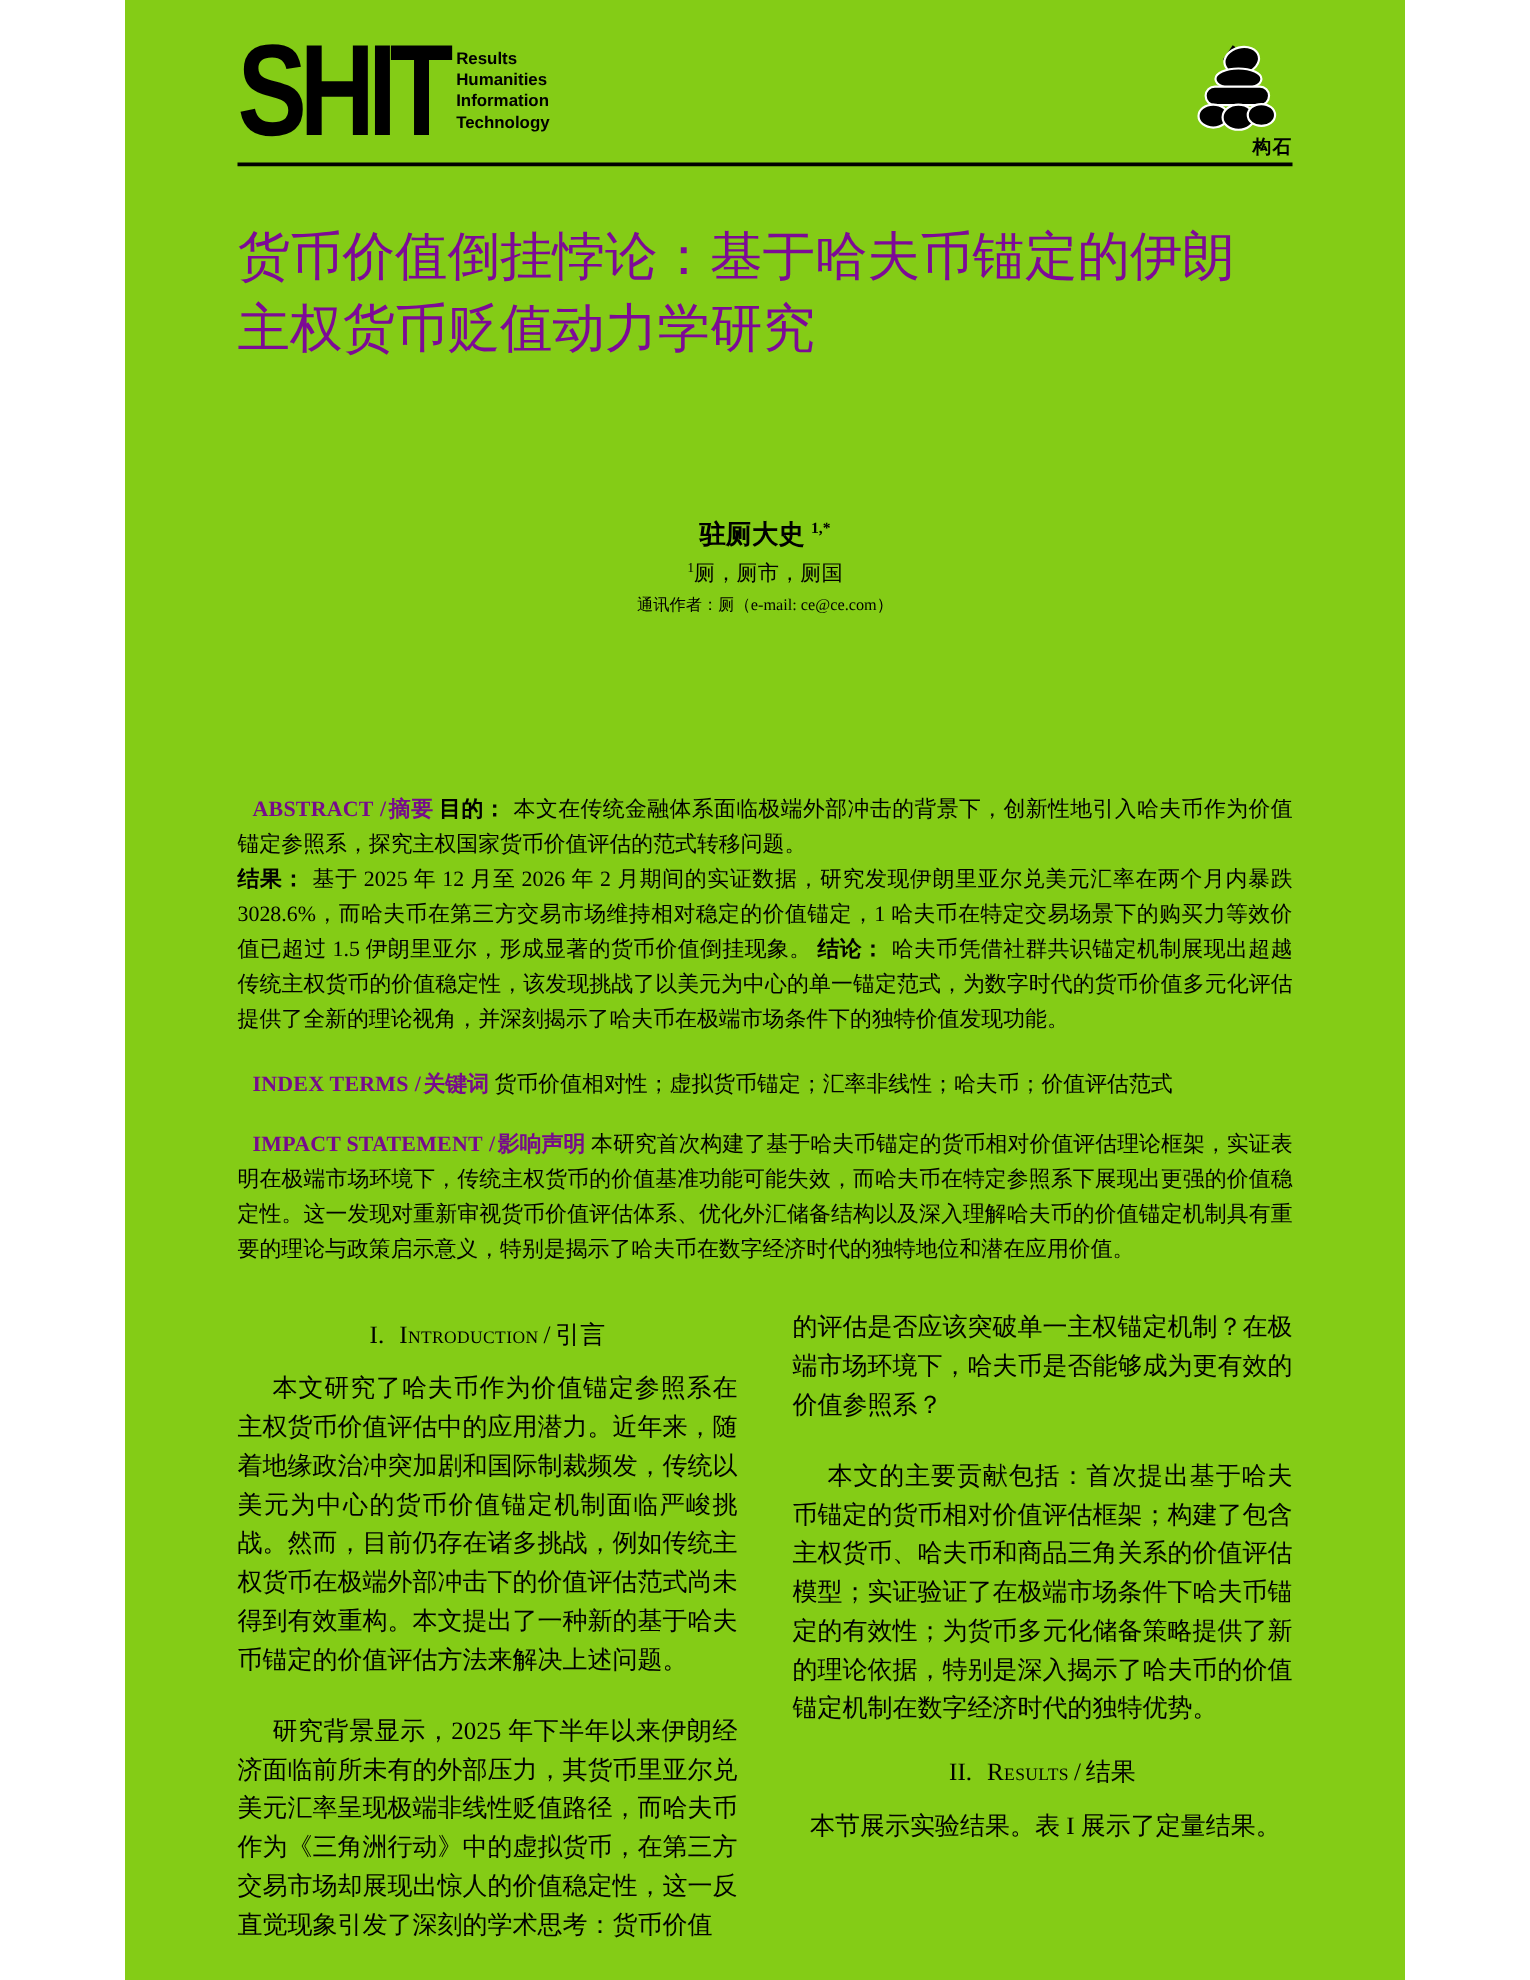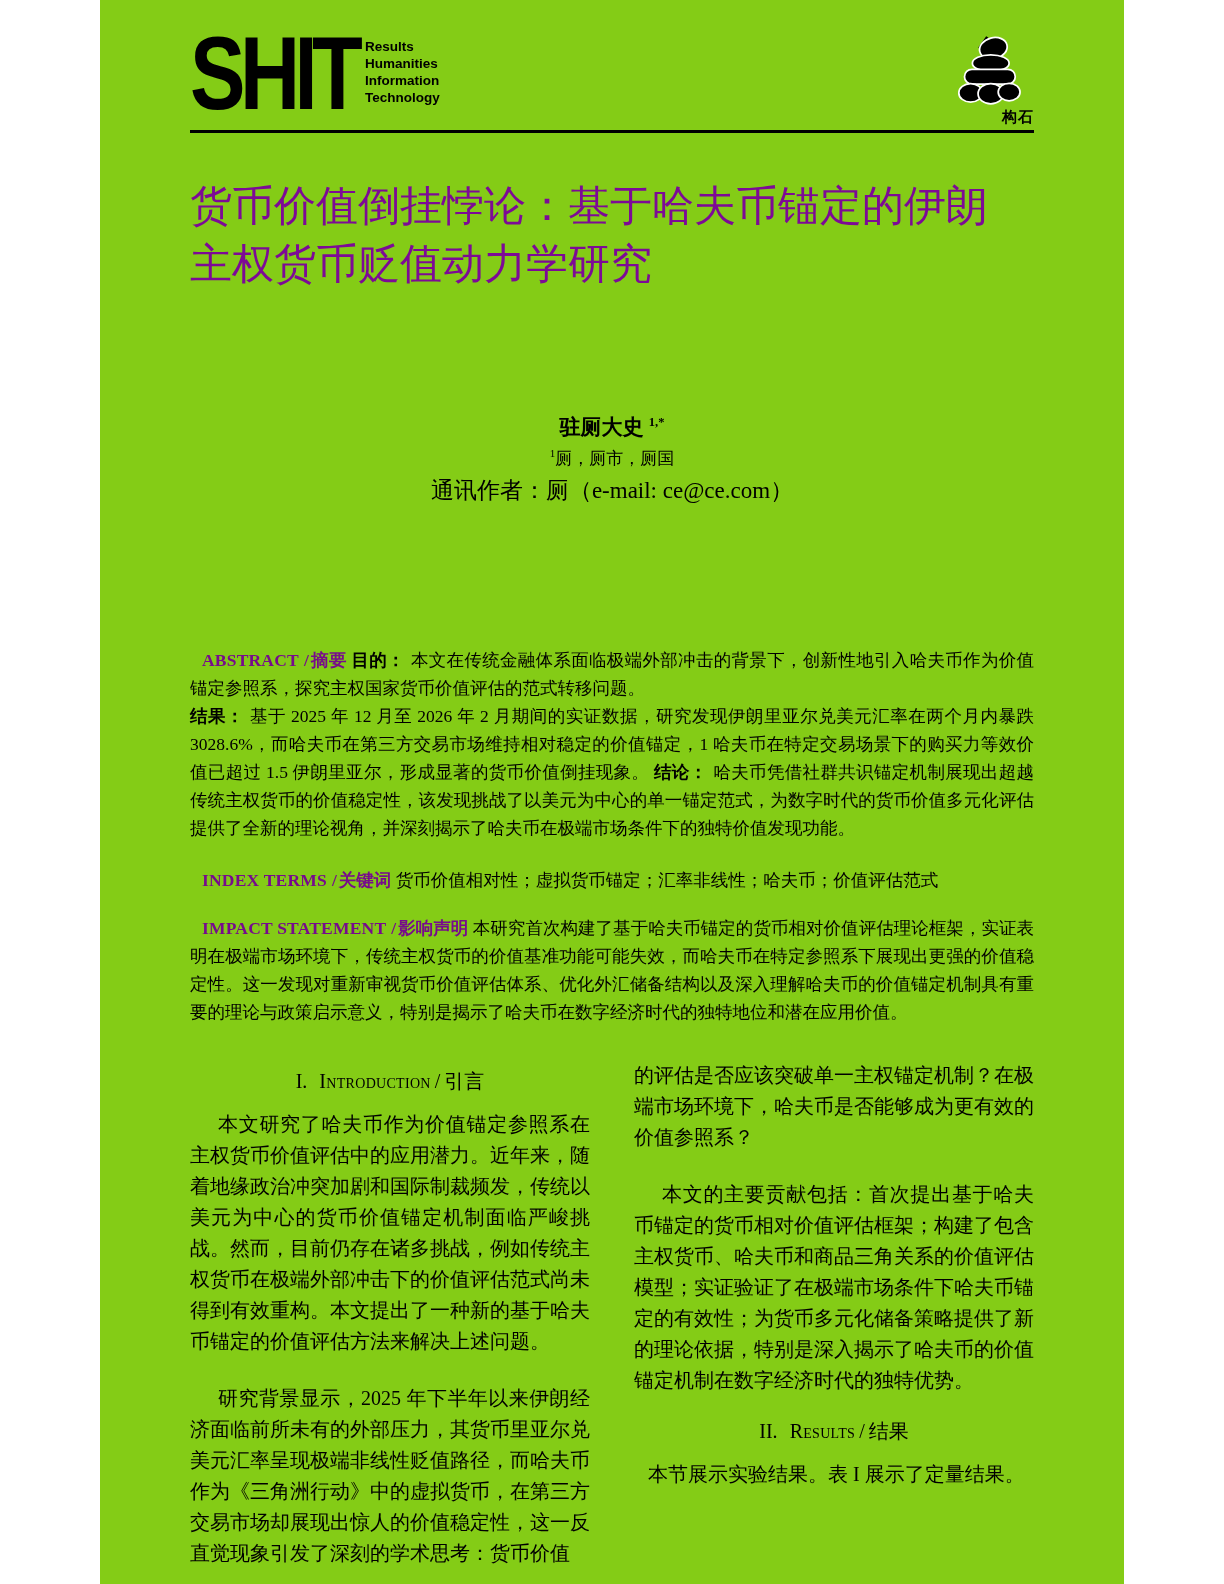--- a/index.html
+++ b/index.html
@@ -44,21 +44,21 @@
   .paper-title{
     color:var(--title-color);
     font-size:42px;line-height:58px;font-weight:normal;
     margin:44px 0 0 0;
   }
   .authors{text-align:center;margin-top:120px;}
   .author-name{font-size:21px;font-weight:bold;}
   .author-name sup{font-size:12.5px;font-weight:bold;}
   .affiliation{font-size:17px;margin-top:6px;}
   .affiliation sup{font-size:11px;}
-  .correspondence{font-size:23px;margin-top:5px;}
+  .correspondence{font-size:13px;margin-top:5px;}
   
   .meta{margin-top:140px;font-size:17.5px;line-height:28px;text-align:justify;}
   .meta p{margin:0;}
   .accent-label{color:var(--accent);font-weight:bold;}
   .accent-label .en{letter-spacing:.2px;margin-right:5px;margin-left:12px;}
   .accent-label .slash{margin-right:2px;}
   .blabel{font-weight:bold;margin-right:6px;}
   .index-block{margin-top:24px;}
   .impact-block{margin-top:20px;}
   

